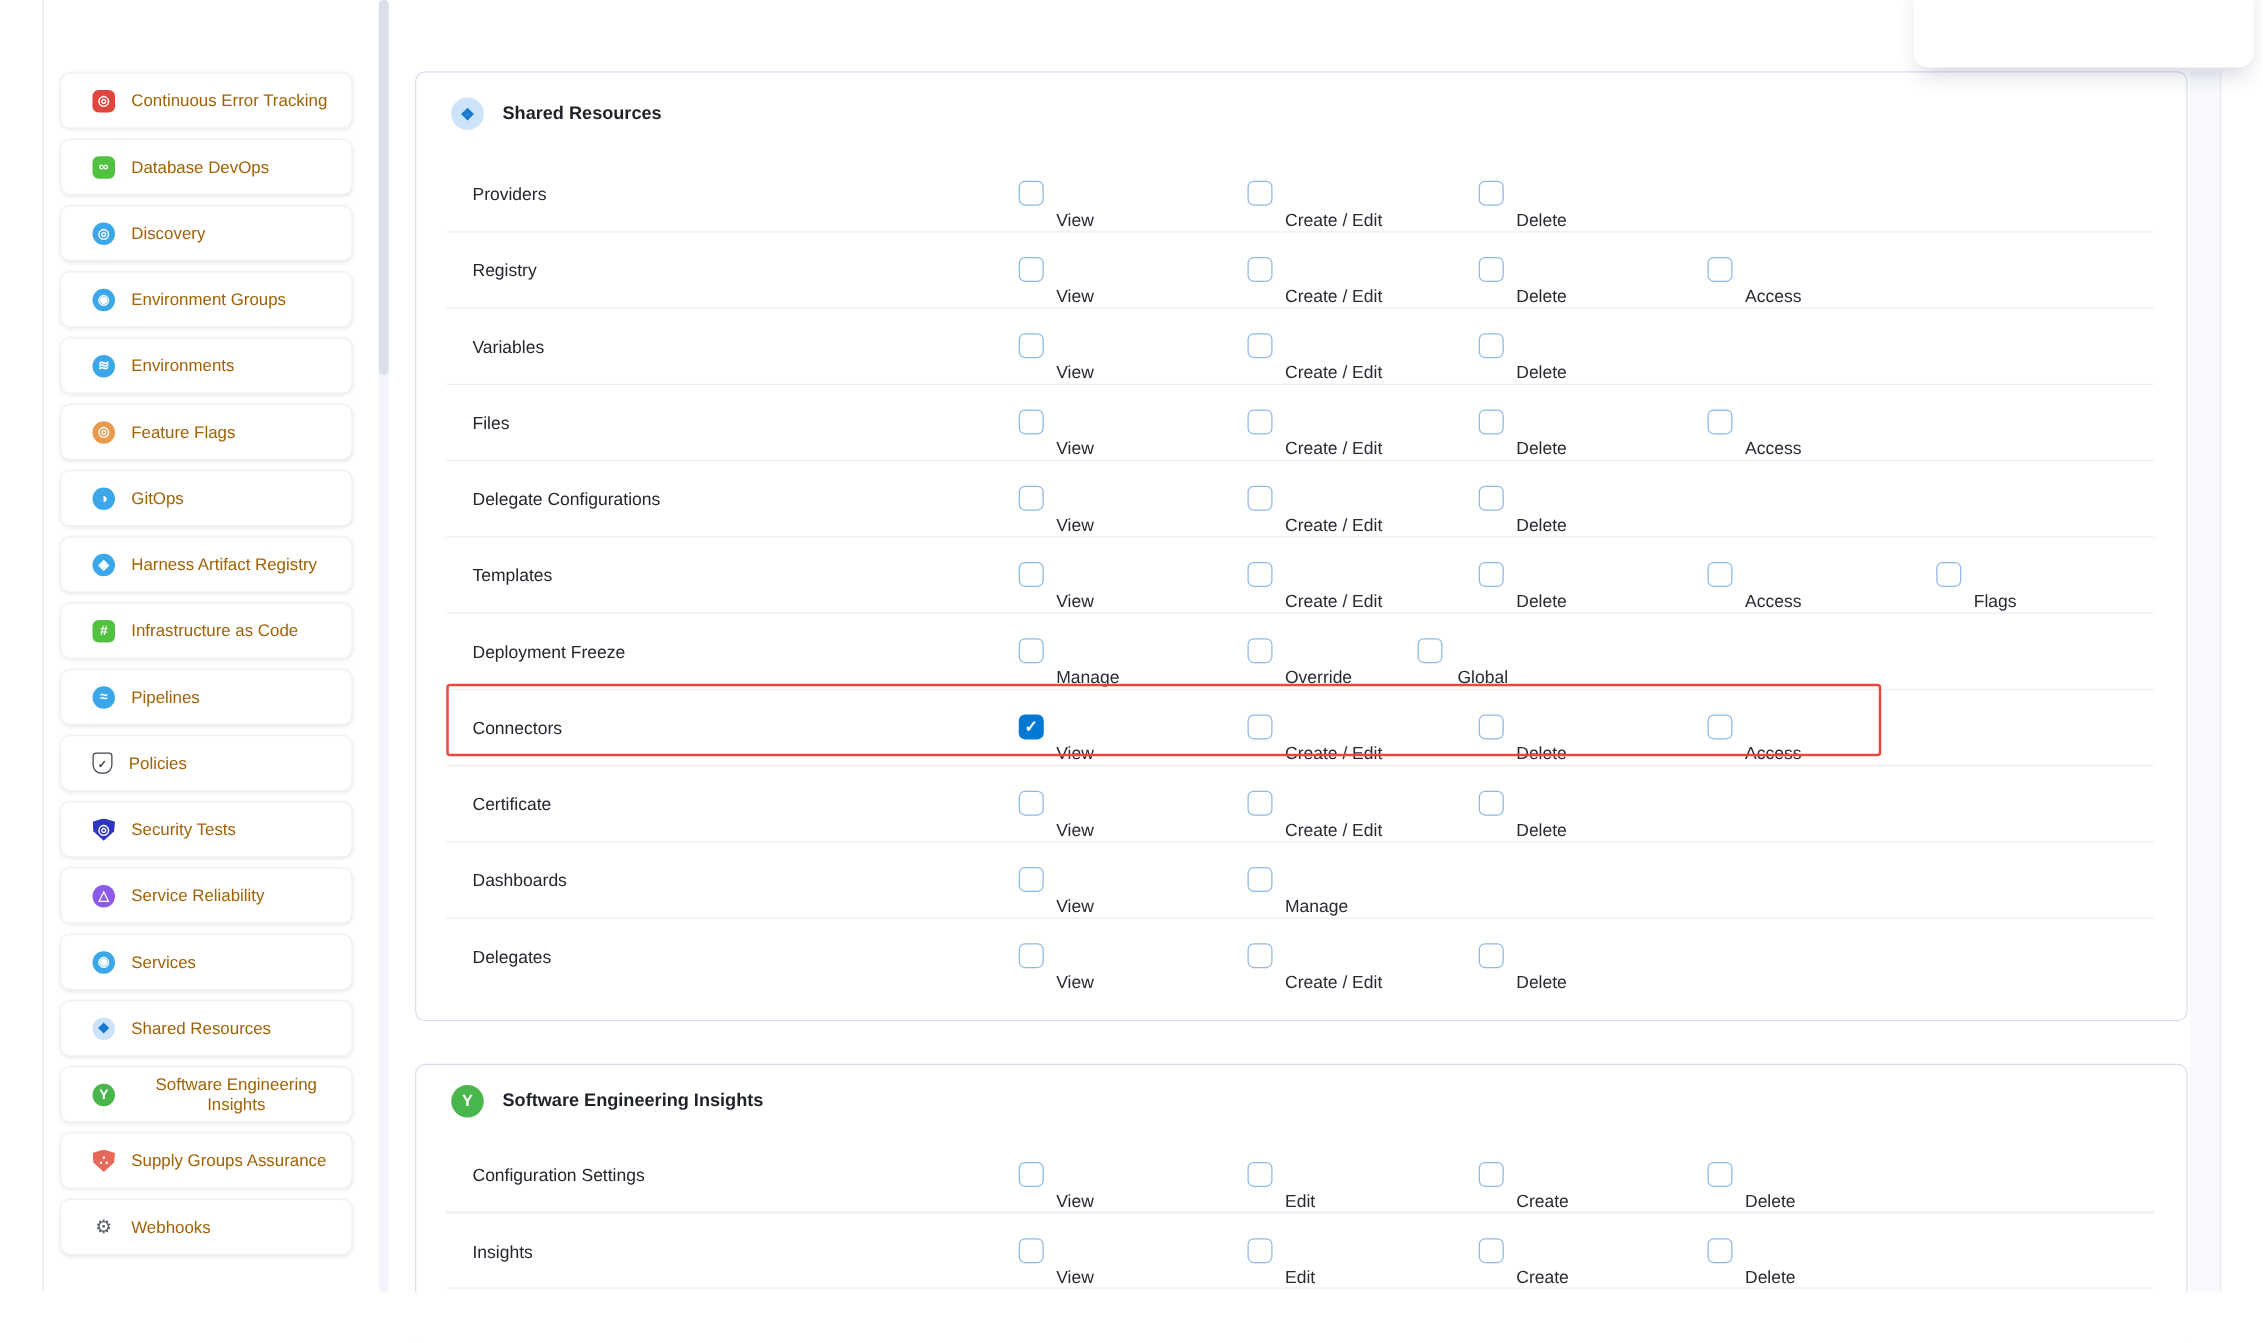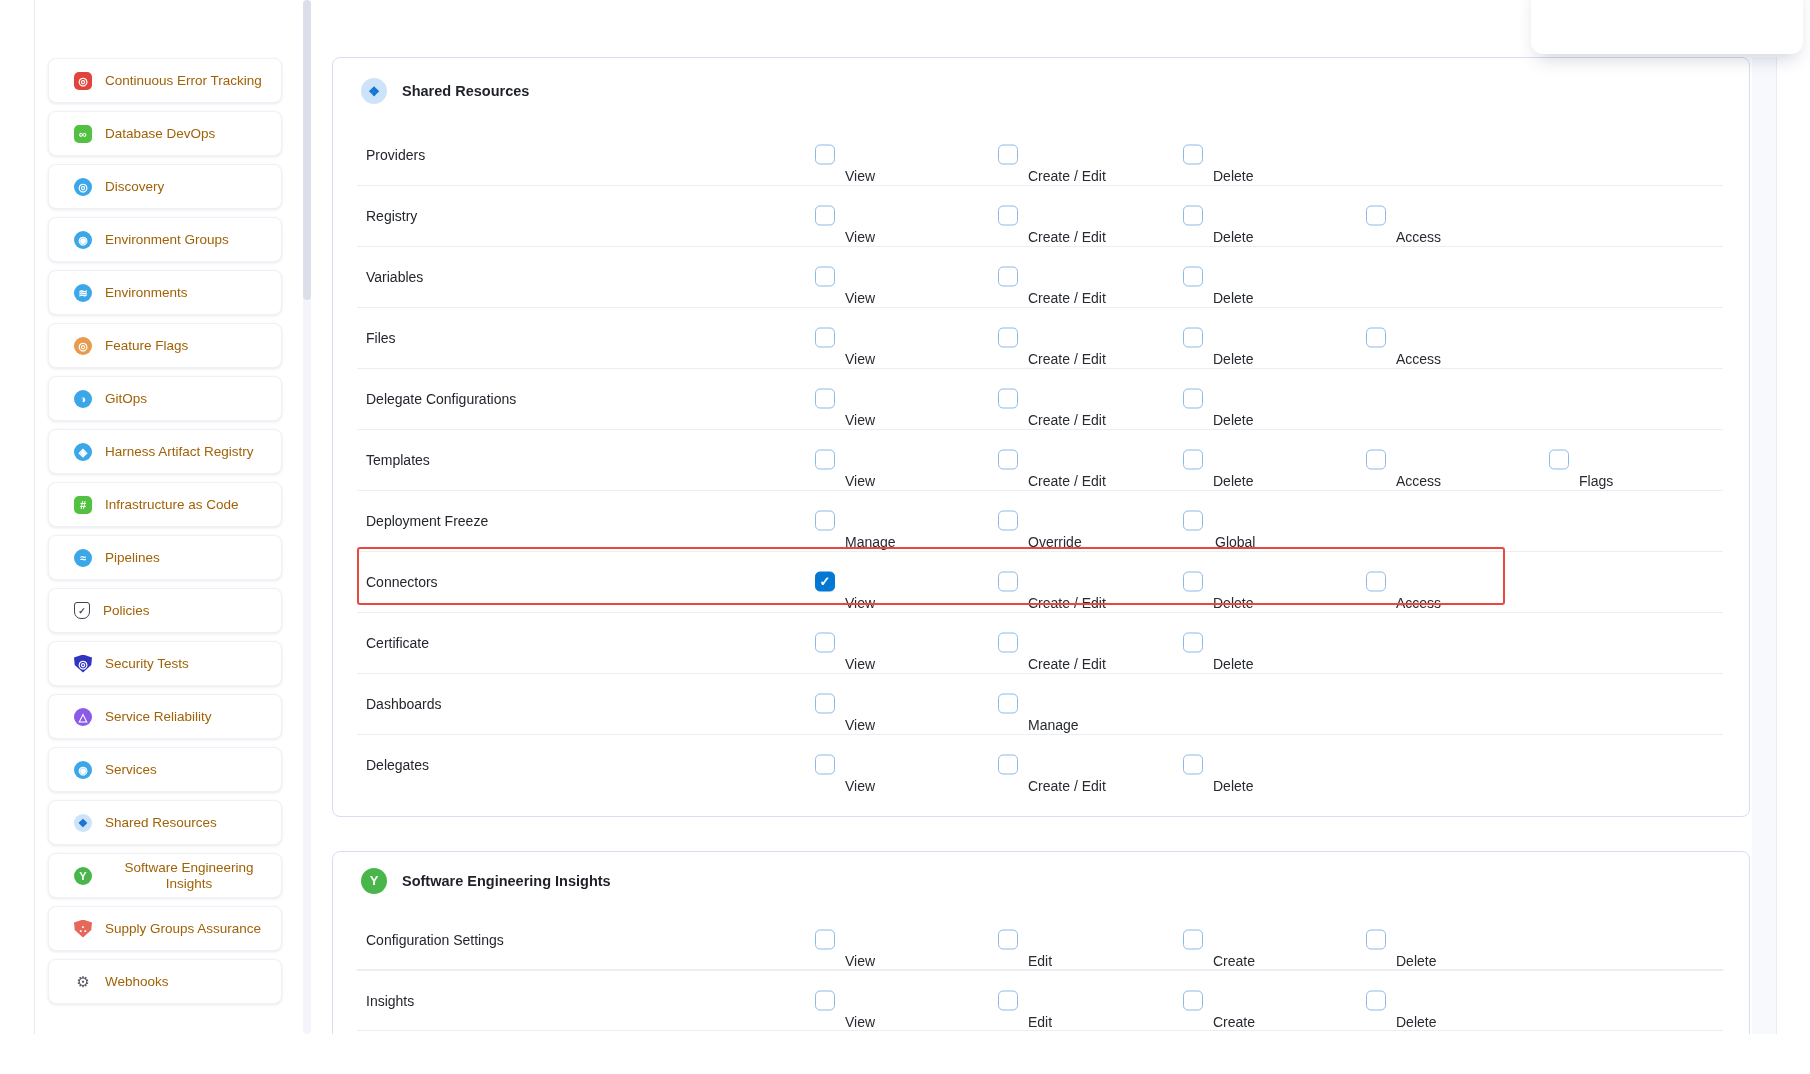--- a/index.html
+++ b/index.html
@@ -47,21 +47,21 @@
   .card-title{font-size:14.5px;font-weight:700;color:#1f2128;}
   
   .prow{position:relative;height:61px;}
   .prow:not(.firstrow)::before{
     content:"";position:absolute;left:24px;right:26px;top:0;height:1px;background:#eceef4;
   }
   .prow.lastline::after{
     content:"";position:absolute;left:24px;right:26px;bottom:0;height:1px;background:#eceef4;
   }
   .prow-label{
-    position:absolute;left:33px;top:50%;transform:translateY(-50%);
+    position:absolute;left:45px;top:50%;transform:translateY(-50%);
     font-size:14px;font-weight:500;color:#24262e;
   }
   .perm{position:absolute;top:50%;transform:translateY(-50%);display:flex;align-items:center;gap:10px;cursor:pointer;}
   .cb{
     width:20px;height:20px;border-radius:5px;border:1.5px solid #8db9e8;background:#fff;
     display:flex;align-items:center;justify-content:center;flex:0 0 20px;
   }
   .cb.checked{background:#0278d5;border-color:#0278d5;color:#fff;font-size:13px;font-weight:700;line-height:20px;}
   .perm-label{font-size:14px;color:#272a31;margin-top:41px;}
   .prow.highlighted .hl-box{
@@ -277,21 +277,21 @@
         <div class="prow">
           <div class="prow-label">Deployment Freeze</div>
           <label class="perm" style="left: 482px;">
             <span class="cb"></span>
             <span class="perm-label">Manage</span>
           </label>
           <label class="perm" style="left: 665px;">
             <span class="cb"></span>
             <span class="perm-label">Override</span>
           </label>
-          <label class="perm" style="left: 850px; gap: 12px;">
+          <label class="perm" style="left: 801px; gap: 12px;">
             <span class="cb"></span>
             <span class="perm-label">Global</span>
           </label>
         </div>
         <div class="prow highlighted">
           <div class="prow-label">Connectors</div>
           <label class="perm" style="left: 482px;">
             <span class="cb checked">✓</span>
             <span class="perm-label">View</span>
           </label>

